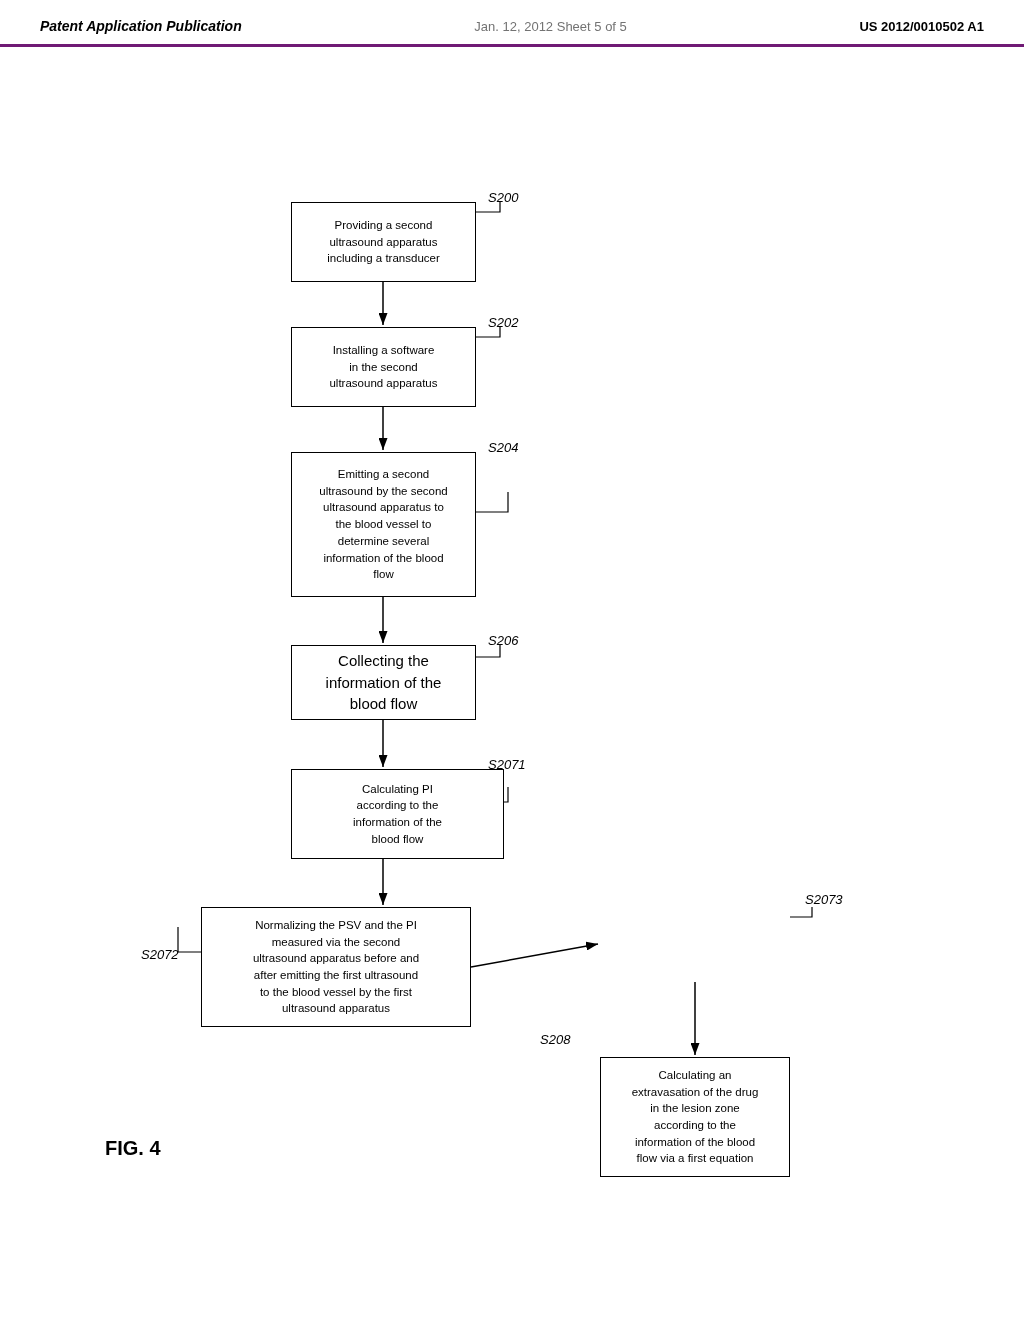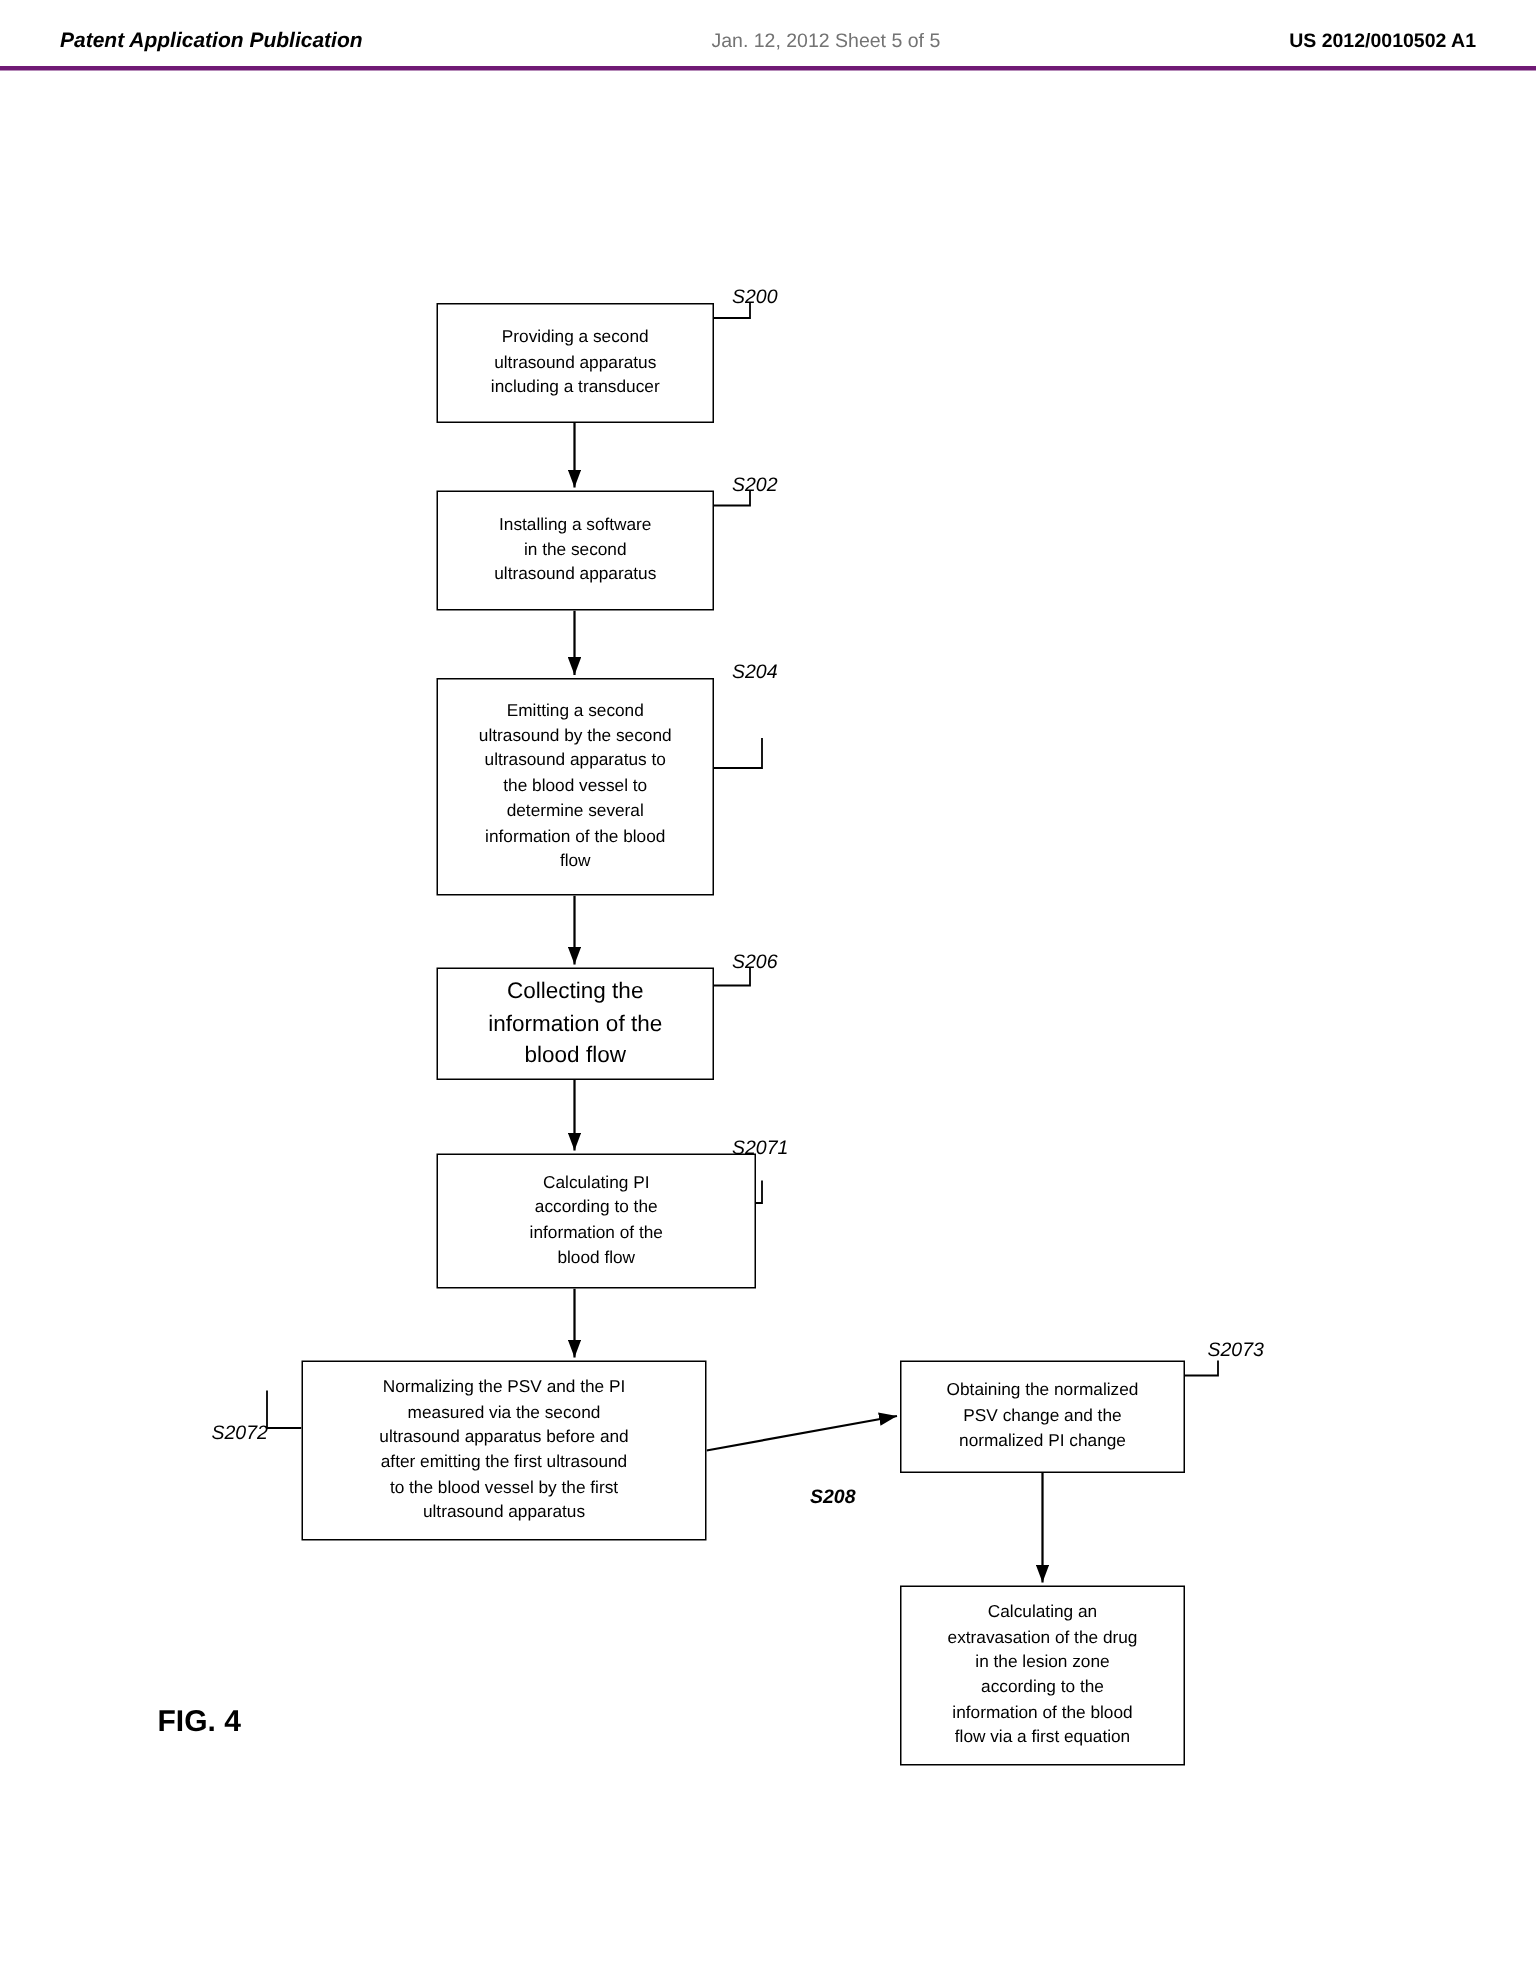--- a/index.html
+++ b/index.html
@@ -169,32 +169,27 @@
       <div class="step-label" style="left: 488px; top: 710px;">S2071</div>
       <div class="flow-box" style="left: 201px; top: 860px; width: 270px; height: 120px; font-size: 11.5px; line-height: 1.45;">
         <span style="white-space: pre-line;">Normalizing the PSV and the PI
 measured via the second
 ultrasound apparatus before and
 after emitting the first ultrasound
 to the blood vessel by the first
 ultrasound apparatus</span>
       </div>
       <div class="step-label" style="left: 141px; top: 900px;">S2072</div>
-      <div class="flow-box" style="left: 600px; top: 860px; width: 190px; height: 75px; font-size: 11.5px; line-height: 1.45;">
-        <span style="white-space: pre-line;">Obtaining the normalized
-PSV change and the
-normalized PI change</span>
-      </div>
       <div class="step-label" style="left: 805px; top: 845px;">S2073</div>
       <div class="flow-box" style="left: 600px; top: 1010px; width: 190px; height: 120px; font-size: 11.5px; line-height: 1.45;">
         <span style="white-space: pre-line;">Calculating an
 extravasation of the drug
 in the lesion zone
 according to the
 information of the blood
 flow via a first equation</span>
       </div>
-      <div class="step-label" style="left: 540px; top: 943px; font-weight: bold;">S208</div>
+      <div class="step-label" style="left: 540px; top: 985px;">S208</div>
     </div>
 
   <div class="fig-label" style="left:105px; top:1090px; font-size:20px; font-weight:bold;">FIG. 4</div>
 
 </div>
 
 </body></html>

